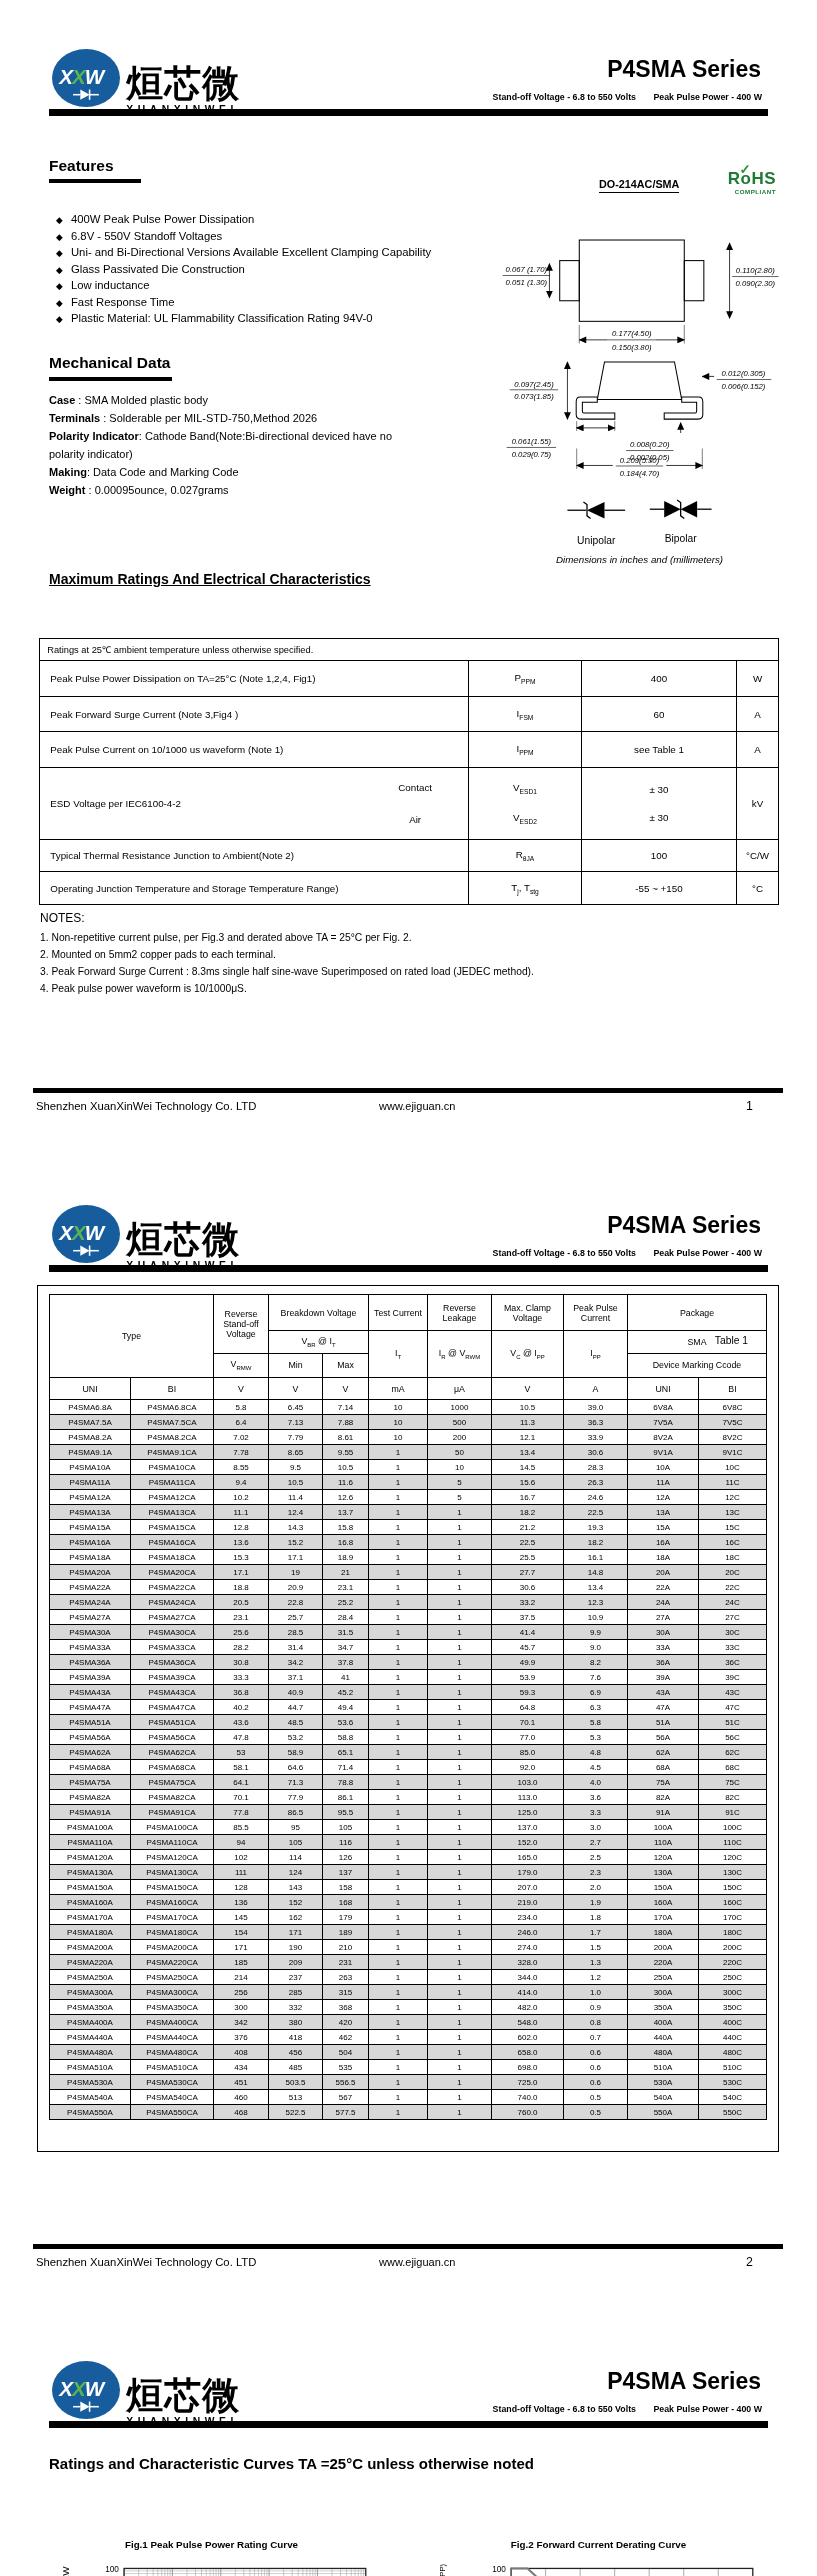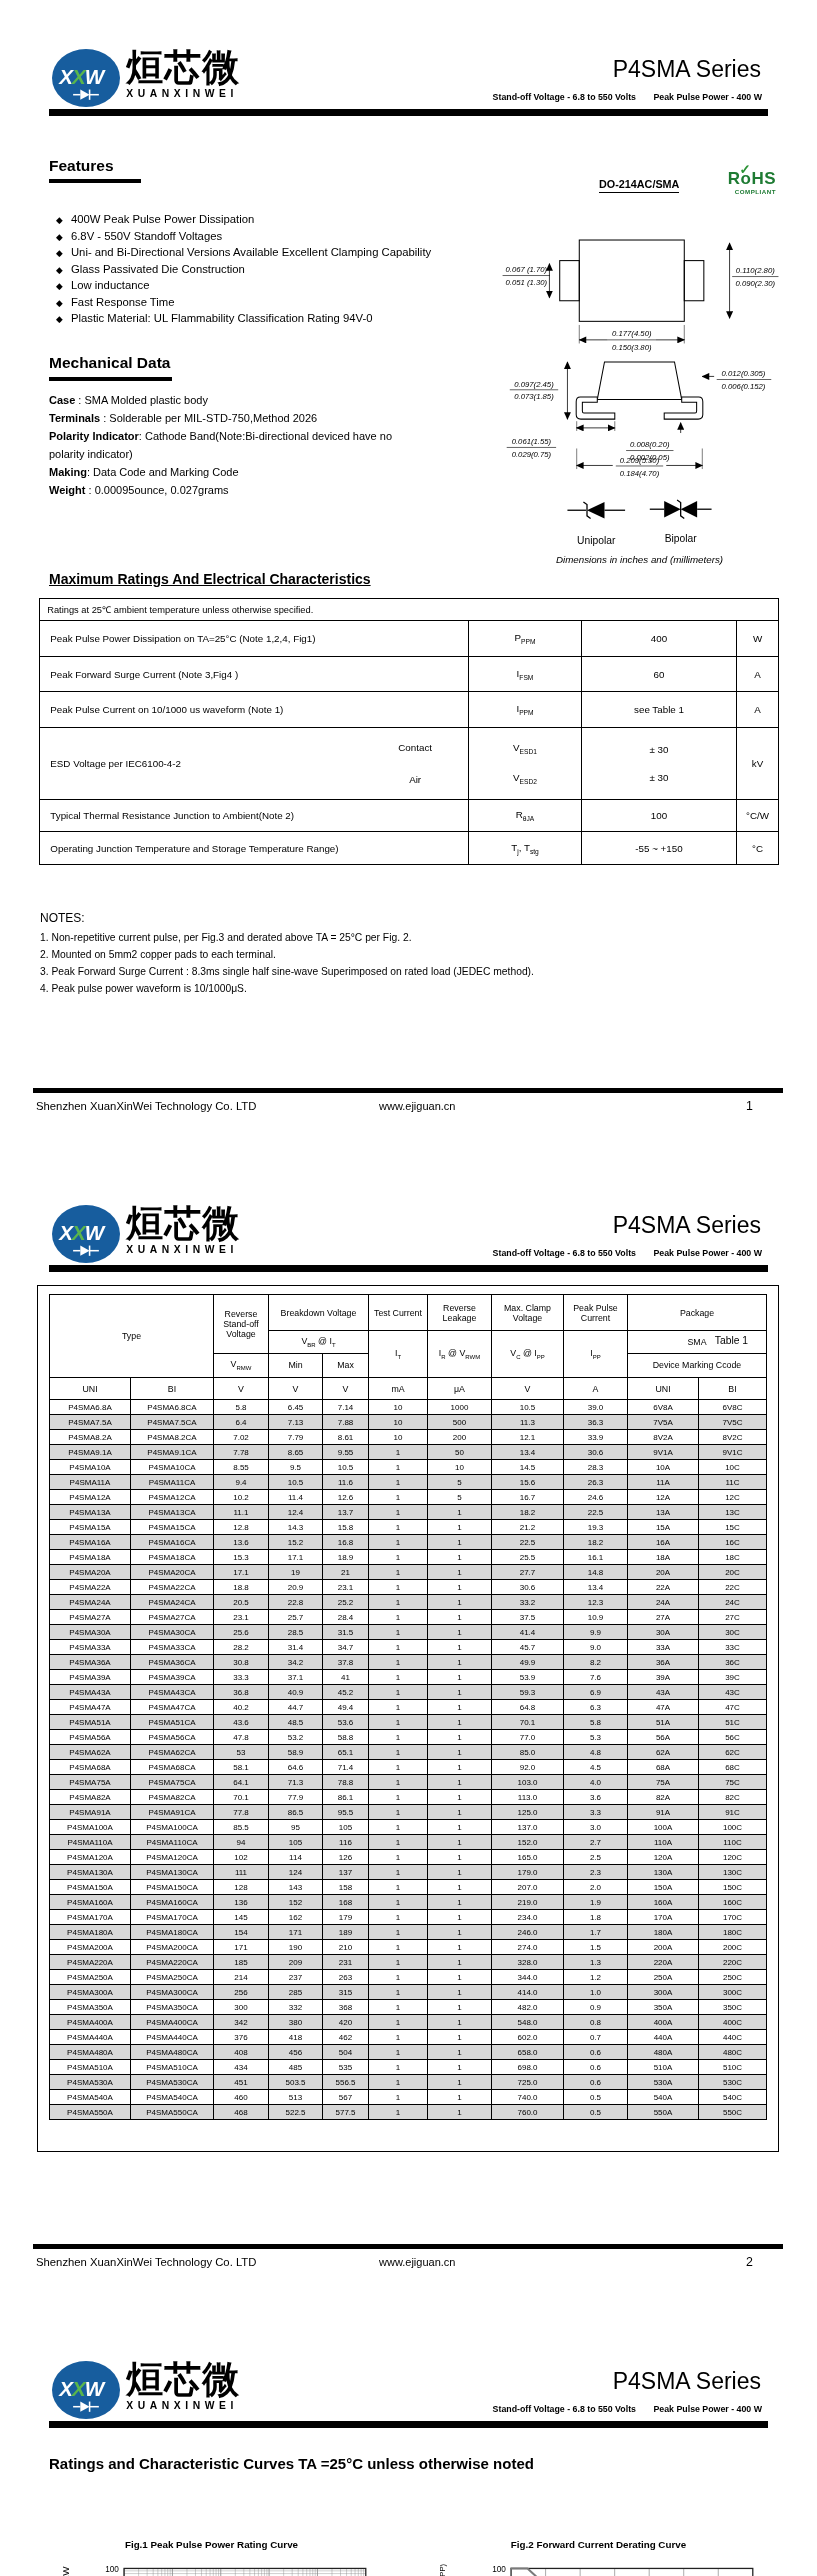--- a/index.html
+++ b/index.html
@@ -5,24 +5,24 @@
   html,body{margin:0;padding:0;background:#fff;}
   body{width:817px;font-family:"Liberation Sans", sans-serif;color:#000;}
   .page{position:relative;width:817px;height:1156px;background:#fff;overflow:hidden;}
   sub{font-size:68%;}
   
   .logo{position:absolute;left:52px;top:49px;display:flex;align-items:flex-start;}
   .logo-circle{position:relative;width:68px;height:58px;background:#175d9e;border-radius:50%;flex:none;}
   .logo-xxw{position:absolute;left:7.2px;top:15.5px;color:#fff;font-style:italic;font-weight:bold;font-size:20.6px;letter-spacing:-1px;}
   .logo-xxw .mid{color:#59b54c;}
   .logo-diode{position:absolute;left:20.6px;top:39px;}
-  .logo-right{margin-left:6.2px;}
+  .logo-right{margin-left:6.2px;margin-top:16px;}
   .logo-cn{font-size:37px;font-weight:900;line-height:38px;letter-spacing:1px;}
   .logo-en{font-size:10.3px;font-weight:bold;letter-spacing:4.6px;margin-top:1px;}
-  .series{position:absolute;right:56px;top:56px;font-size:23px;font-weight:normal;}
+  .series{position:absolute;right:56px;top:56px;font-size:23px;font-weight:bold;}
   .subtitle{position:absolute;right:55px;top:92px;font-size:8.8px;font-weight:bold;}
   .subtitle .gap{display:inline-block;width:17.5px;}
   .hdr-rule{position:absolute;left:49px;width:719px;top:109px;height:6.7px;background:#000;}
   
   .ftr-rule{position:absolute;left:33px;width:750px;top:1088px;height:4.6px;background:#000;}
   .ftr-company{position:absolute;left:36px;top:1100px;font-size:11.3px;}
   .ftr-url{position:absolute;left:355px;top:1100px;font-size:11px;margin-left:24px;}
   .ftr-page{position:absolute;left:746px;top:1099px;font-size:12.4px;}
   
   .doc-title{position:absolute;left:0;top:125px;width:100%;text-align:center;font-size:15px;font-weight:bold;letter-spacing:0.5px;}
@@ -32,21 +32,21 @@
   .rohs{position:absolute;left:724px;top:169px;color:#1e7b33;text-align:right;width:52px;}
   .rohs .r-title{font-size:17px;font-weight:bold;letter-spacing:0.5px;position:relative;}
   .rohs .r-check{position:absolute;left:15.5px;top:-7.2px;font-size:13.4px;color:#2a9235;}
   .rohs .r-sub{font-size:6.2px;font-weight:bold;letter-spacing:0.5px;margin-top:-1px;}
   .features{position:absolute;left:56px;top:213px;}
   .feature{display:flex;align-items:baseline;height:16.5px;font-size:11.3px;}
   .feature .dia{font-size:8.8px;margin-right:8.2px;}
   .mech{position:absolute;left:49px;top:391px;font-size:11px;line-height:18px;}
   .mech b{font-weight:bold;}
   .ratings-head{left:49px;top:571px;font-size:14px;text-decoration:underline;}
-  table.ratings{position:absolute;left:39px;top:598px;border-collapse:collapse;table-layout:fixed;width:739px;font-size:9.8px;}
+  table.ratings{position:absolute;left:39px;top:638px;border-collapse:collapse;table-layout:fixed;width:739px;font-size:9.8px;}
   table.ratings td,table.ratings th{border:1px solid #000;padding:0;}
   table.ratings .note-row td{border-bottom:1px solid #000;font-size:9.3px;text-align:left;padding:4.1px 7.2px;height:12.4px;}
   table.ratings .hd th{font-size:11.3px;font-weight:bold;height:30px;}
   table.ratings .hd th:first-child{text-align:left;padding-left:10.3px;}
   table.ratings td{text-align:center;border-top:1.5px solid #000;}
   table.ratings td.param{text-align:left;padding-left:10.3px;}
   .esd-param{display:flex;justify-content:space-between;align-items:center;padding-right:36px;}
   .esd-sub{display:flex;flex-direction:column;gap:20.6px;text-align:center;}
   .stack2{display:flex;flex-direction:column;gap:17.5px;}
   .notes-head{position:absolute;left:40px;top:911px;font-size:12px;}

